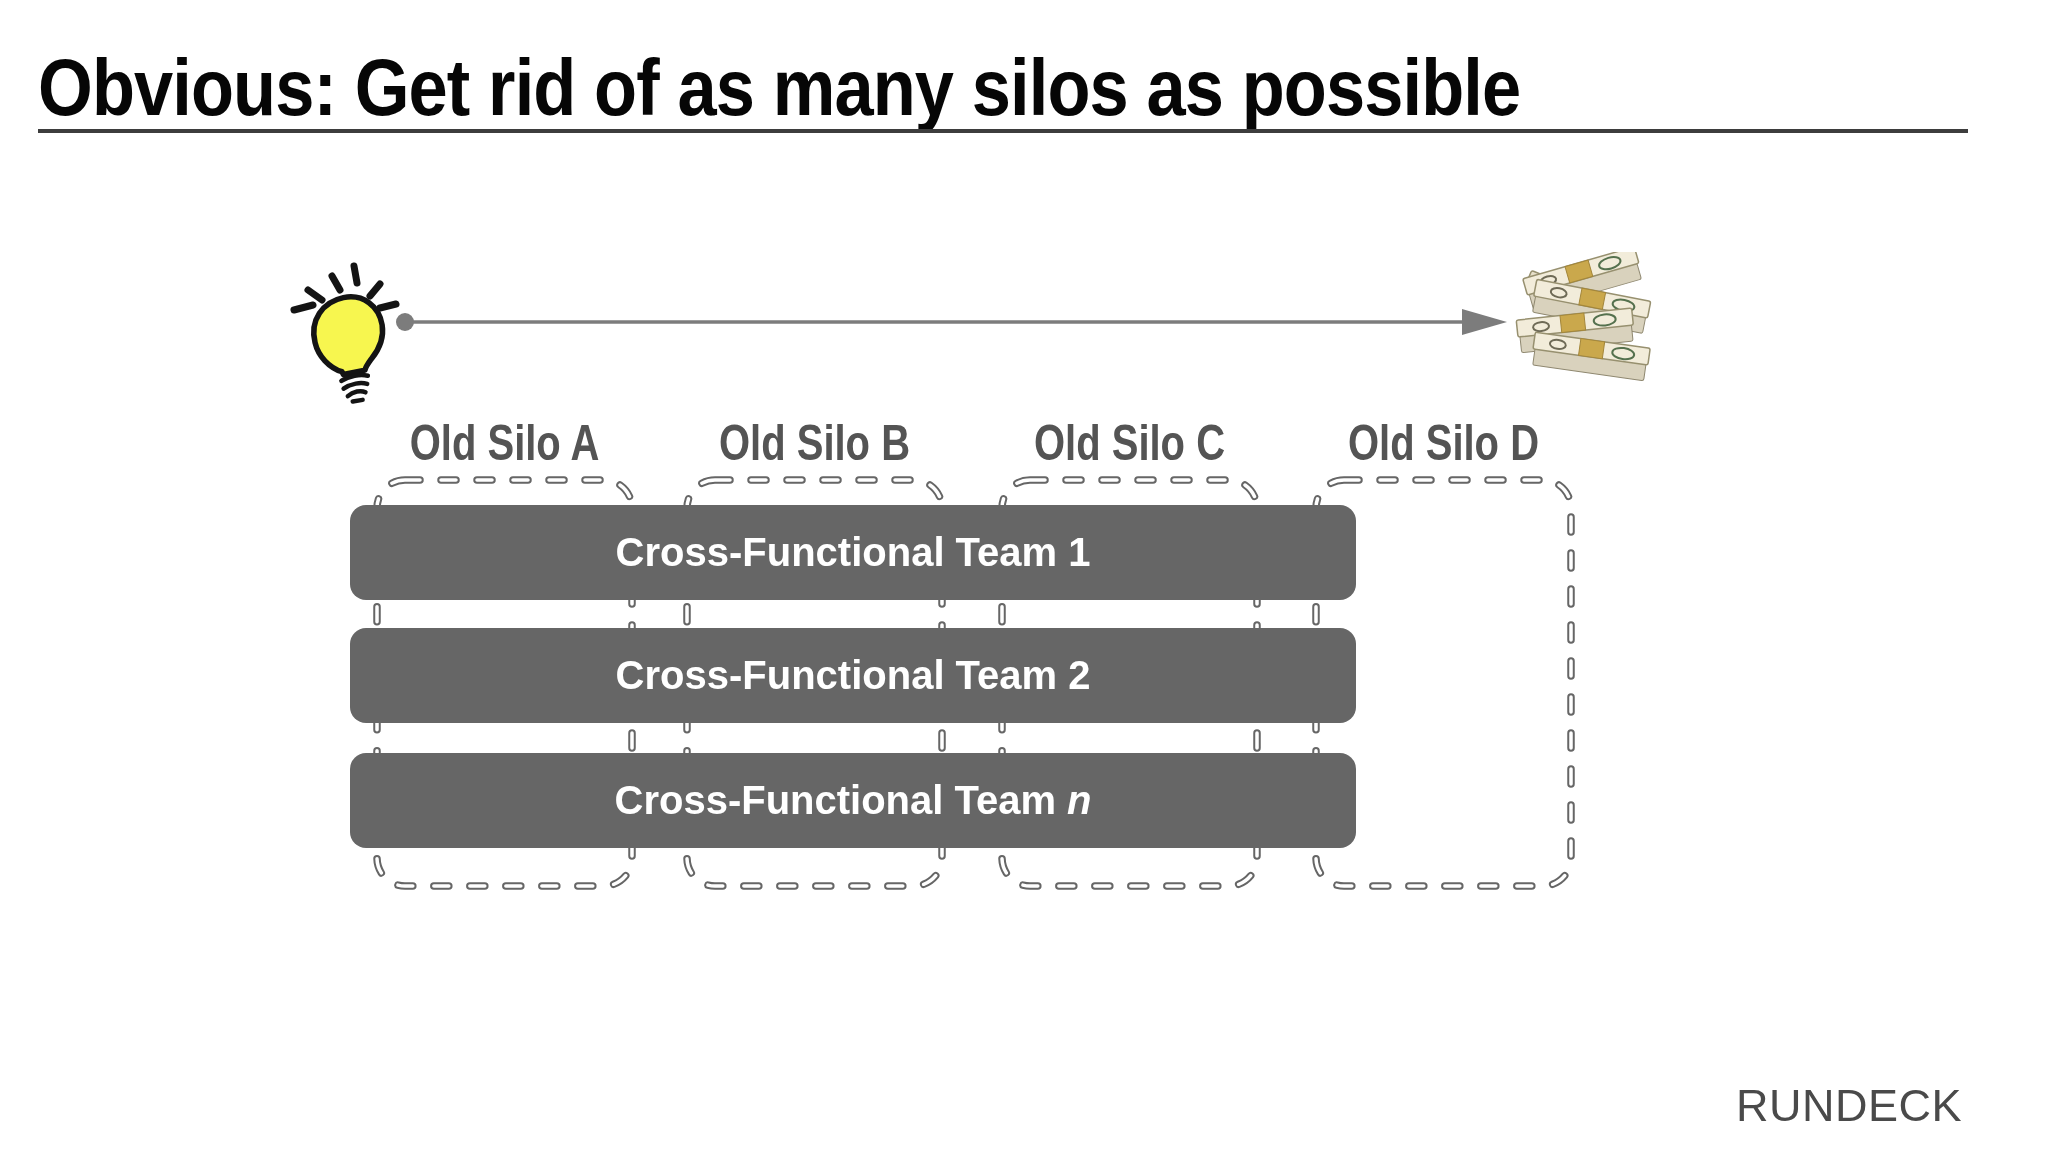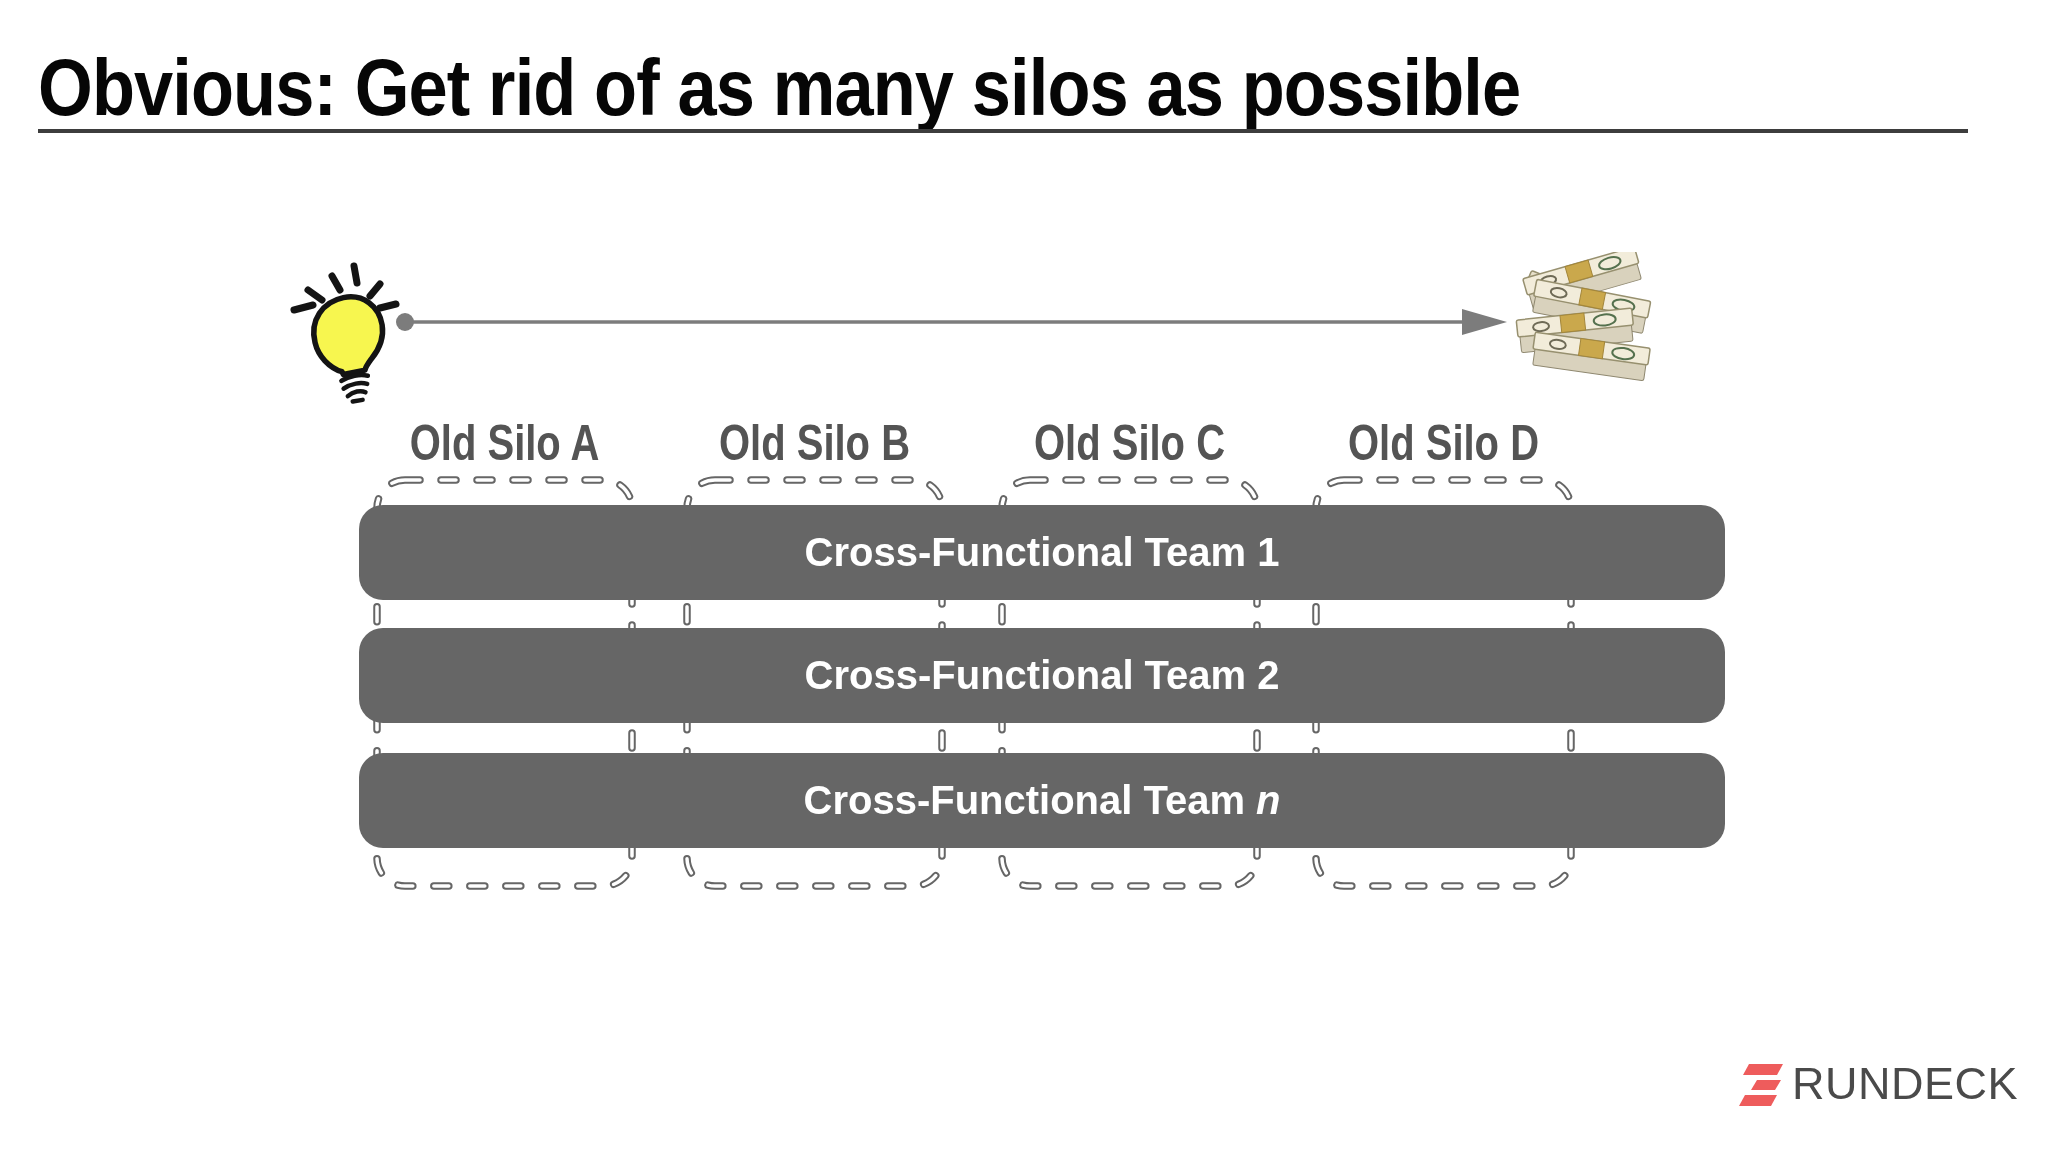--- a/index.html
+++ b/index.html
@@ -33,34 +33,34 @@
     font-size:50px; font-weight:bold; color:#545454; white-space:nowrap;
     transform:scaleX(0.8); transform-origin:50% 50%; z-index:2;
   }
   .s1 { left:377px; }
   .s2 { left:687px; }
   .s3 { left:1002px; }
   .s4 { left:1316px; }
 
   
   .team-bar {
-    position:absolute; left:350px; width:1366px; height:95px;
-    background:#666666; border-radius:24px; z-index:3;
+    position:absolute; left:350px; width:1006px; height:95px;
+    background:#666666; border-radius:16px; z-index:3;
     display:flex; align-items:center; justify-content:center;
-    color:#ffffff; font-size:40px; font-weight:bold; white-space:nowrap;margin-left:9px;
+    color:#ffffff; font-size:40px; font-weight:bold; white-space:nowrap;
   }
   .t1 { top:505px; }
   .t2 { top:628px; }
   .t3 { top:753px; }
   .team-suffix { margin-left:11px; }
 
   
   .brand {
     position:absolute; left:1736px; top:1056px; height:56px;
-    display:flex; align-items:center; gap:8px;
+    display:flex; align-items:center; gap:24px;flex-direction:column;
   }
   .brand-text {
     font-size:45px; font-weight:400; color:#4a4a4a;
     letter-spacing:0.5px; white-space:nowrap;
   }
 </style>
 </head>
 <body>
 
 <div class="slide">

